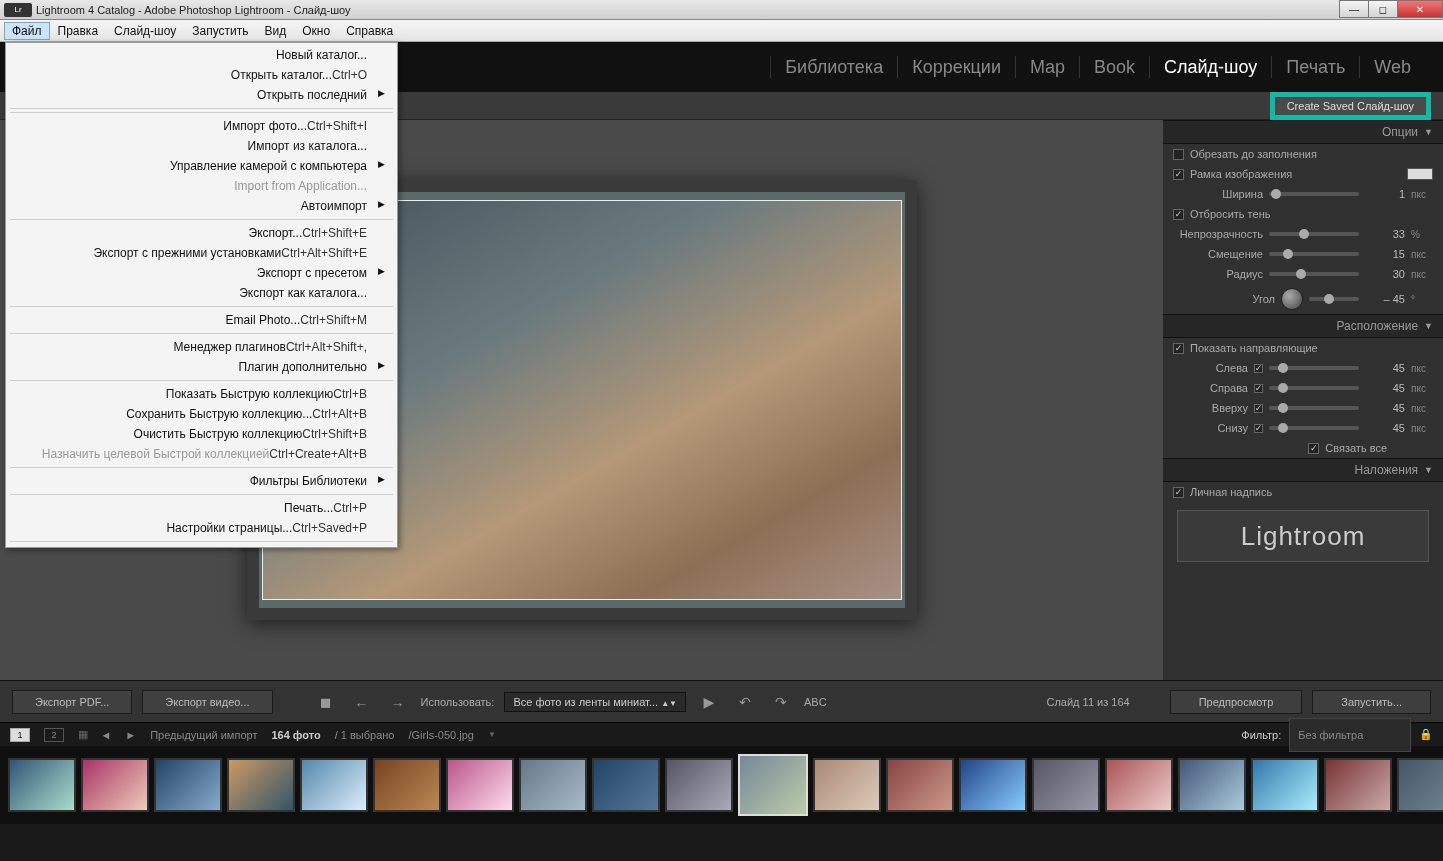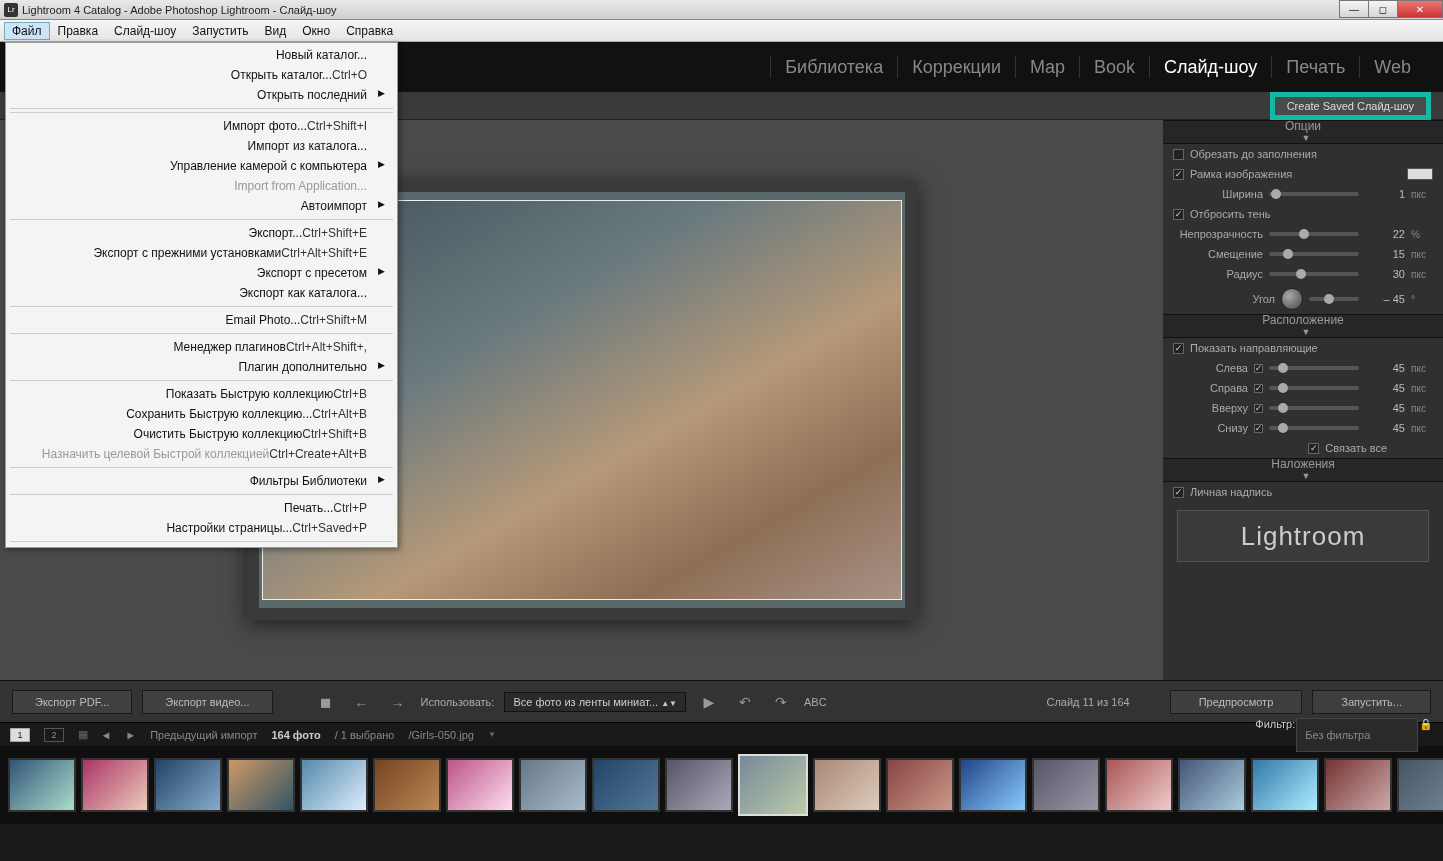--- a/index.html
+++ b/index.html
@@ -1,20 +1,20 @@
 <!DOCTYPE html>
 <html><head>
 <meta charset="utf-8">
 <style>
 * { margin:0; padding:0; box-sizing:border-box; font-family:"Segoe UI",Tahoma,sans-serif; user-select:none; }
 body { width:1443px; height:861px; background:#1a1a1a; overflow:hidden; position:relative; }
 
 
 .titlebar { height:20px; background:linear-gradient(#e8e8e8,#d0d0d0); display:flex; align-items:center; font-size:11px; color:#222; padding-left:4px; border-bottom:1px solid #888; }
-.titlebar .app-icon { width:14px; height:14px; background:#333; color:#fff; font-size:8px; display:flex; align-items:center; justify-content:center; margin-right:4px; border-radius:2px; }
+.titlebar .app-icon { width:28px; height:14px; background:#333; color:#fff; font-size:8px; display:flex; align-items:center; justify-content:center; margin-right:4px; border-radius:2px; }
 .winbtns { position:absolute; right:0; top:0; display:flex; }
 .winbtn { width:30px; height:18px; display:flex; align-items:center; justify-content:center; font-size:10px; border:1px solid #777; margin-left:-1px; }
 .winbtn.min,.winbtn.max { background:linear-gradient(#f5f5f5,#d5d5d5); }
 .winbtn.close { background:linear-gradient(#e77,#c33); color:#fff; width:46px; }
 
 
 .menubar { height:22px; background:linear-gradient(#f5f5f5,#e5e5e5); display:flex; align-items:center; font-size:12px; color:#111; padding-left:4px; border-bottom:1px solid #aaa; }
 .menubar .mitem { padding:2px 8px; }
 .menubar .mitem.active { background:#cde3f8; border:1px solid #7ab; padding:1px 7px; }
 
@@ -37,21 +37,21 @@
 
 
 .main { display:flex; height:560px; } 
 .center { flex:1; background:#4a4a4a; position:relative; display:flex; align-items:center; justify-content:center; }
 .slideframe { width:670px; height:440px; background:#5a6a6a; border:12px solid #3a3a3a; box-shadow:0 4px 20px rgba(0,0,0,.6); position:relative; display:flex; align-items:center; justify-content:center; }
 .slideimg { width:640px; height:400px; background:linear-gradient(150deg,#415058 0%,#6b7a7e 35%,#b59978 60%,#8d6f55 80%,#a89085 100%); position:relative; border:1px solid #eee; }
 .slidelabel { position:absolute; top:18px; left:20px; color:#bbb; font-size:18px; }
 .right { width:280px; background:#303030; color:#ccc; font-size:11px; overflow:hidden; position:relative; }
 
 
-.phdr { height:24px; background:#262626; display:flex; align-items:center; justify-content:flex-end; padding:0 10px; color:#999; font-size:12px; border-top:1px solid #111; border-bottom:1px solid #111;flex-direction:column; }
+.phdr { height:24px; background:#262626; display:flex; align-items:center; justify-content:flex-end; padding:0 10px; color:#999; font-size:12px; border-top:1px solid #111; border-bottom:1px solid #111; }
 .phdr .tri { margin-left:6px; font-size:9px; }
 .prow { display:flex; align-items:center; padding:4px 10px; gap:6px; justify-content:flex-end; }
 .prow .lbl { color:#aaa; text-align:right; flex:1; }
 .prow .chk { width:11px; height:11px; border:1px solid #666; background:#222; display:inline-flex; align-items:center; justify-content:center; font-size:9px; color:#ccc; }
 .prow .chk.on::before { content:"✓"; }
 .slider { width:90px; height:4px; background:#555; position:relative; border-radius:2px; }
 .slider .knob { width:10px; height:10px; background:#aaa; border-radius:50%; position:absolute; top:-3px; }
 .val { width:40px; text-align:right; color:#bbb; }
 .unit { color:#888; width:22px; font-size:10px; }
 .bigknob { width:22px; height:22px; border-radius:50%; background:radial-gradient(circle at 35% 35%,#aaa,#444); border:1px solid #222; }
@@ -63,21 +63,21 @@
 .ctrlbar .btn { background:#404040; border:1px solid #1a1a1a; padding:5px 22px; color:#bbb; font-size:11px; }
 .ctrlbar .ibtn { width:26px; height:26px; display:flex; align-items:center; justify-content:center; color:#999; font-size:14px; }
 .ctrlbar .sel { background:#2a2a2a; padding:3px 8px; color:#ccc; border:1px solid #111; }
 .ctrlbar .spacer { flex:1; }
 .ctrlbar .rbtn { background:#3e3e3e; border:1px solid #1a1a1a; padding:5px 28px; color:#bbb; font-size:11px;}
 
 
 .fsinfo { height:24px; background:#1a1a1a; display:flex; align-items:center; color:#888; font-size:11px; padding:0 10px; gap:14px; border-top:1px solid #000;}
 .fsinfo .pick { width:20px; height:14px; border:1px solid #555; display:flex; align-items:center; justify-content:center; font-size:9px;}
 .fsinfo .pick.on { background:#ddd; color:#111; border-color:#aaa;}
-.fsinfo .right { margin-left:auto; display:flex; gap:1px; align-items:flex-start; background:transparent; width:auto;}
+.fsinfo .right { margin-left:auto; display:flex; gap:8px; align-items:center; background:transparent; width:auto;}
 .fsinfo .filtbox { background:#2a2a2a; border:1px solid #444; padding:10px 8px; color:#888; width:122px;}
 
 
 .filmstrip { height:78px; background:#0f0f0f; display:flex; align-items:center; padding:4px 8px; gap:5px; overflow:hidden;}
 .thumb { width:68px; height:54px; background:linear-gradient(135deg,#465,#987,#223); border:2px solid #333; flex-shrink:0;}
 .thumb.sel { border:2px solid #ddd; padding:2px; background:#888; width:70px; height:62px;}
 
 </style>
 </head>
 <body>
@@ -246,21 +246,21 @@
       </div>
     <div class="prow">
         <span class="chk on"></span>
         <span class="lbl" style="text-align:left">Отбросить тень</span>
       </div>
     <div class="prow">
         <span class="lbl">Непрозрачность</span>
         <div class="slider">
           <div class="knob" style="left:33%"></div>
         </div>
-        <span class="val">22</span>
+        <span class="val">33</span>
         <span class="unit">%</span>
       </div>
     <div class="prow">
         <span class="lbl">Смещение</span>
         <div class="slider">
           <div class="knob" style="left:15%"></div>
         </div>
         <span class="val">15</span>
         <span class="unit">пкс</span>
       </div>

